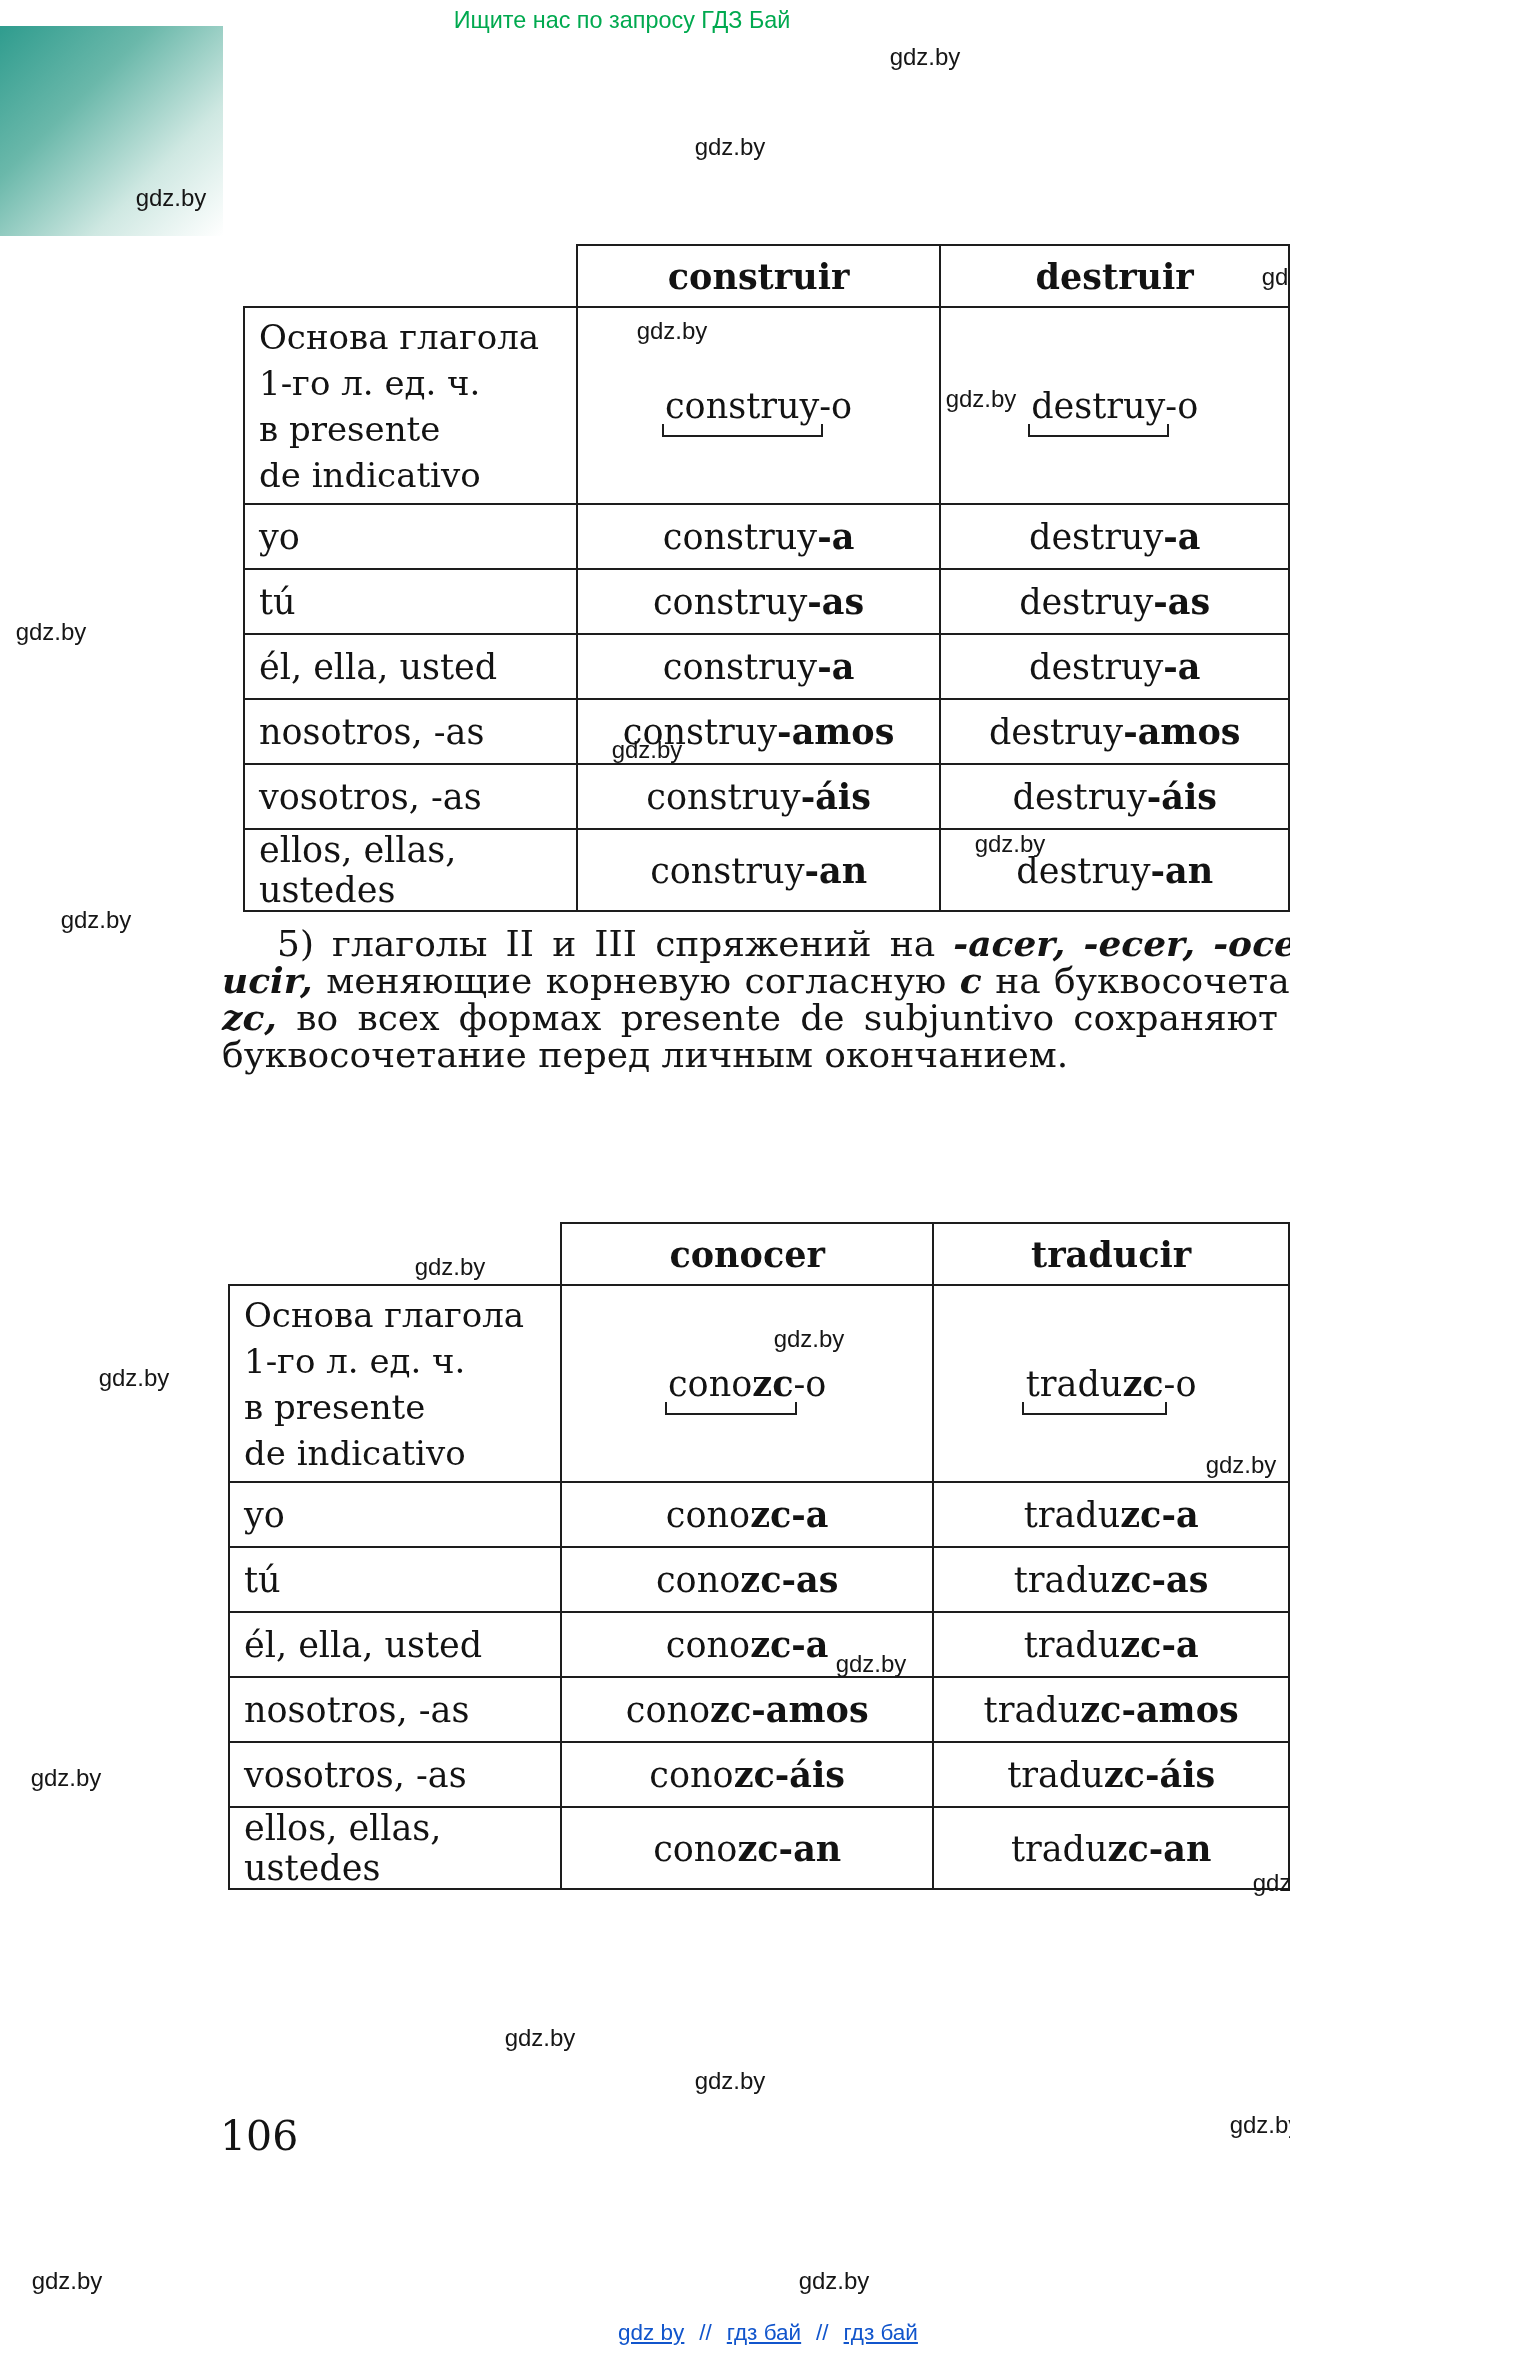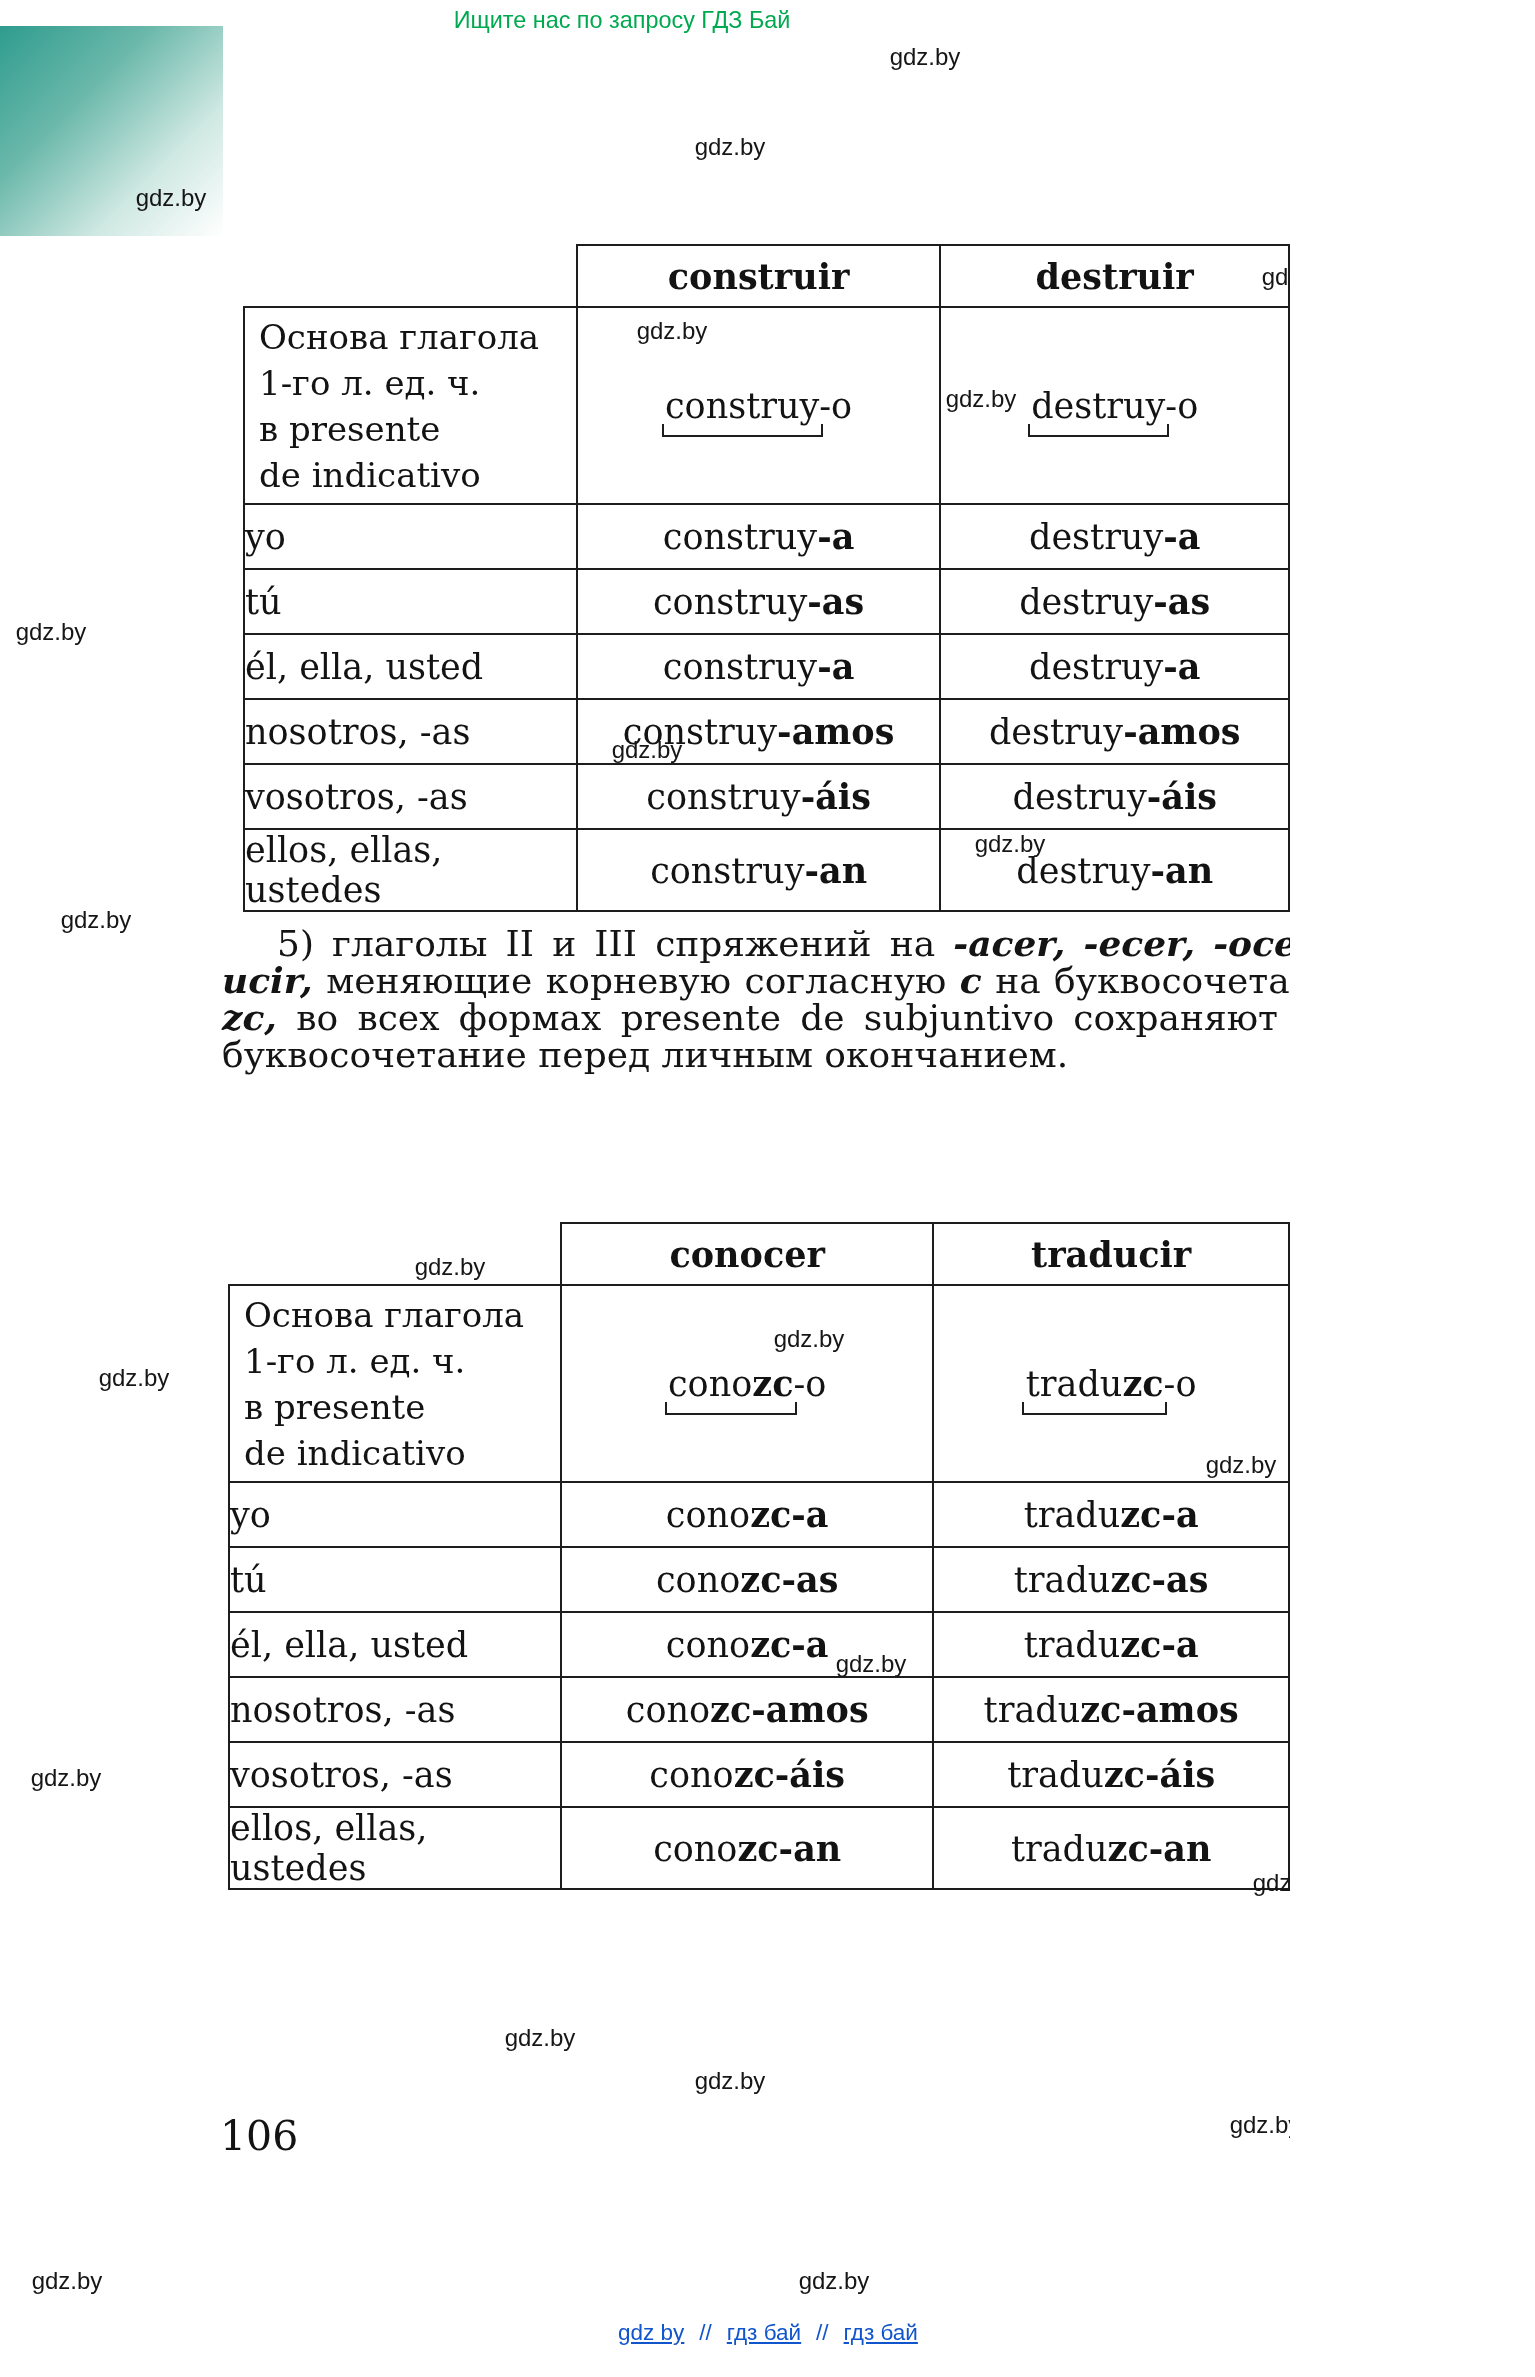--- a/index.html
+++ b/index.html
@@ -23,21 +23,21 @@
   
   .twrap{position:absolute;}
   .t1{left:228px;top:244px;margin-left:15px;}
   .t2{left:228px;top:1222px;}
   .ctable{border-collapse:collapse;table-layout:fixed;font-size:35px;color:#131313;}
   .ctable td{border:2.6px solid #1d1d1d;padding:0;vertical-align:middle;height:63px;}
   .ctable td.empty{border:none;}
   .ctable .vh{text-align:center;font-weight:bold;}
   .ctable .hrow td{height:60px;}
   .ctable .srow td{height:195px;}
-  .ctable .pron{text-align:left;}
+  .ctable .pron{text-align:left;padding-left:14px;}
   .ctable .lab{
     padding-left:14px;padding-right:7px;
     font-size:34px;line-height:46px;white-space:pre-line;border-radius:16px;
   }
   .ctable .form{text-align:center;}
   .t1 .c0{width:360px}.t1 .c1{width:390px}.t1 .c2{width:376px}
   .t2 .c0{width:349px}.t2 .c1{width:398px}.t2 .c2{width:379px}
   .ub{position:relative;display:inline-block;}
   .ub::after{
     content:'';position:absolute;left:-3.5px;right:-3.5px;bottom:-11.3px;height:11.3px;

